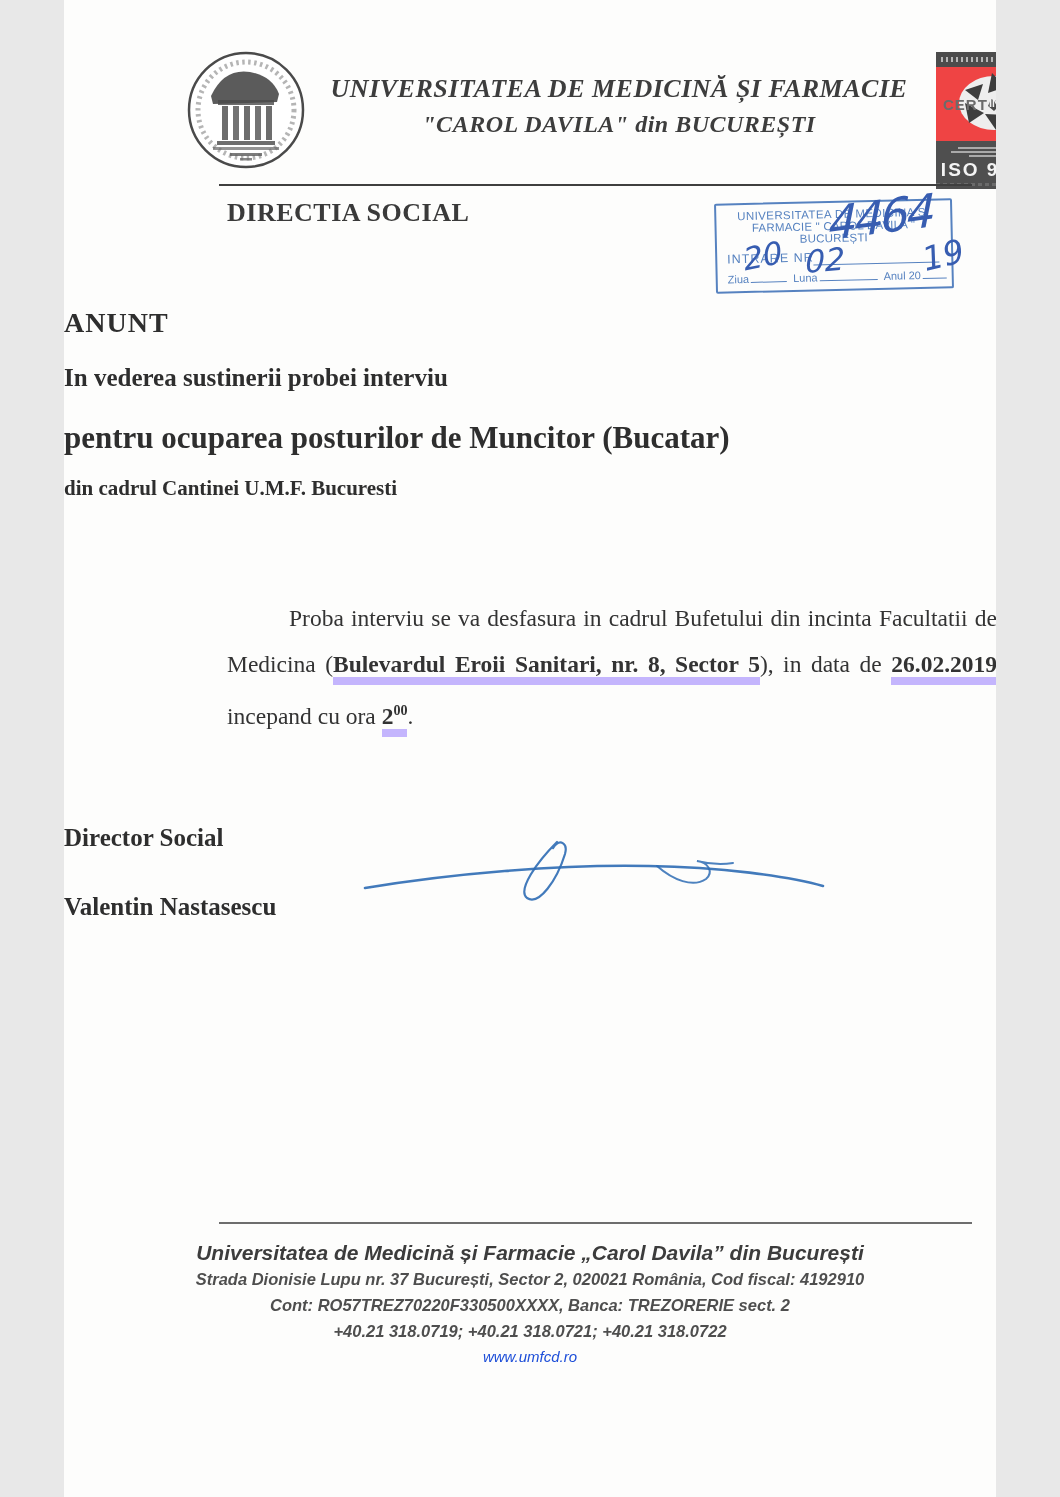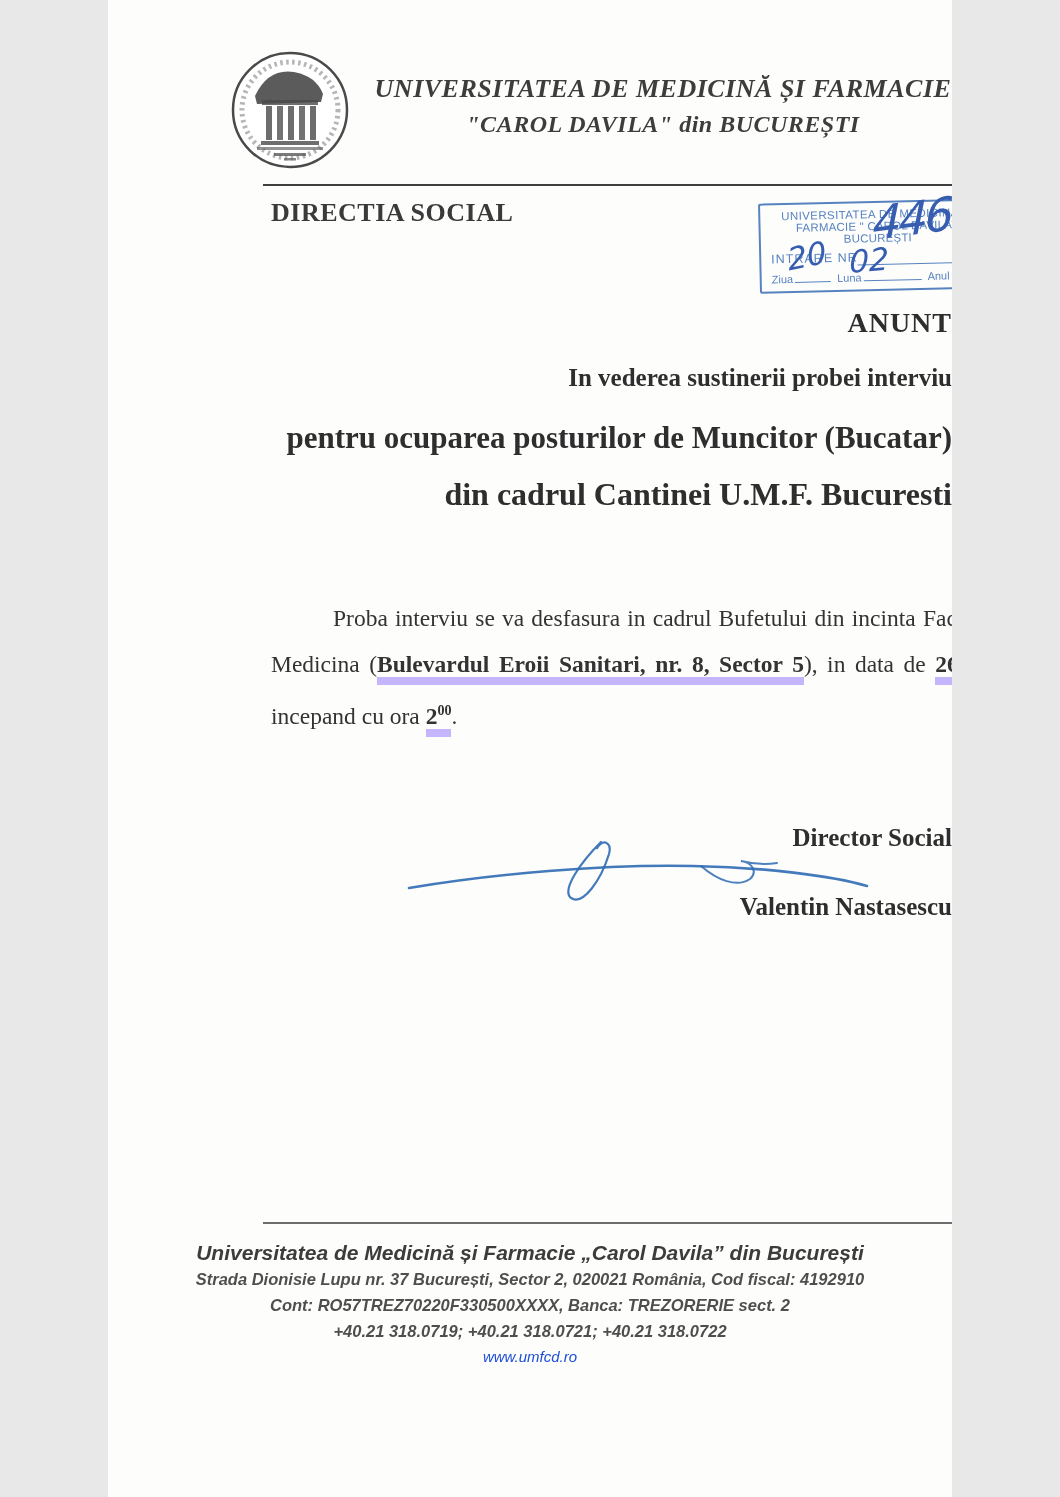--- a/index.html
+++ b/index.html
@@ -1,18 +1,18 @@
 <!DOCTYPE html>
 <html><head>
 <meta charset="utf-8">
 <style>
   * { margin:0; padding:0; box-sizing:border-box; }
   html,body { background:#e8e8e8; }
   .page {
-    position:relative; width:844px; height:1497px;
+    position:relative; width:932px; height:1497px;
     background:#fdfdfc; overflow:hidden;
     font-family:"Liberation Serif","DejaVu Serif",serif;
     color:#2e2e2e; margin:0 auto;
   }
 
   
   .seal { position:absolute; left:120px; top:48px; }
   .header-text {
     position:absolute; left:255px; top:74px; width:600px; text-align:center;
     font-style:italic; font-weight:bold; color:#3d3d3d; letter-spacing:0.5px;
@@ -57,25 +57,25 @@
   .blank-anul { width:24px; margin-left:2px; }
   .hw { position:absolute; font-family:"DejaVu Sans",sans-serif; font-style:italic;
     color:#2d55ad; line-height:1; }
   .hw-number { left:112px; top:-8px; font-size:46px; letter-spacing:-3px;
     transform:rotate(-6deg) skewX(-8deg); }
   .hw-ziua { left:26px; top:36px; font-size:31px; transform:rotate(-10deg) skewX(-4deg); }
   .hw-luna { left:88px; top:42px; font-size:31px; transform:rotate(-4deg) skewX(-6deg); }
   .hw-anul { left:205px; top:38px; font-size:33px; transform:rotate(-12deg); }
 
   
-  .centered { position:absolute; left:0; width:100%; text-align:right; font-weight:bold; }
+  .centered { position:absolute; left:0; width:100%; text-align:left; font-weight:bold; }
   .title-anunt { top:307px; font-size:28px; letter-spacing:1px; }
   .sub1 { top:364px; font-size:25px; }
   .sub2 { top:420px; font-size:31px; }
-  .sub3 { top:476px; font-size:32px; }
+  .sub3 { top:476px; font-size:21px; }
 
   .body-par { position:absolute; left:163px; top:595px; width:770px;
     font-size:23.5px; line-height:46px; text-align:justify; text-indent:62px;
     color:#333; }
   .u-bold { font-weight:bold; border-bottom:8px solid #c4b5fd; padding-bottom:0px; }
   .u-bold sup { font-size:60%; vertical-align:super; }
 
   
   .sig-role { top:824px; font-size:25px; }
   .sig-svg { position:absolute; left:295px; top:836px; }

